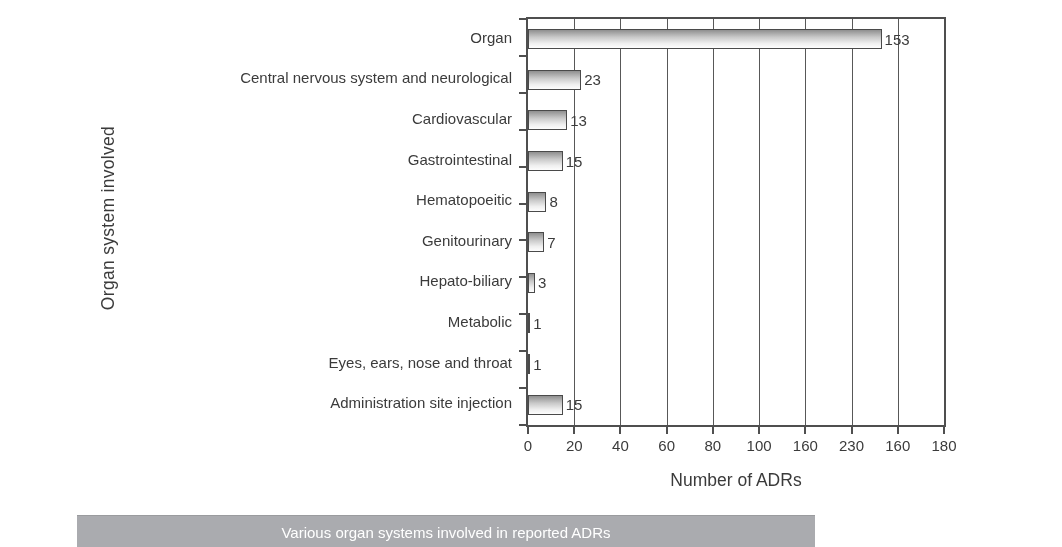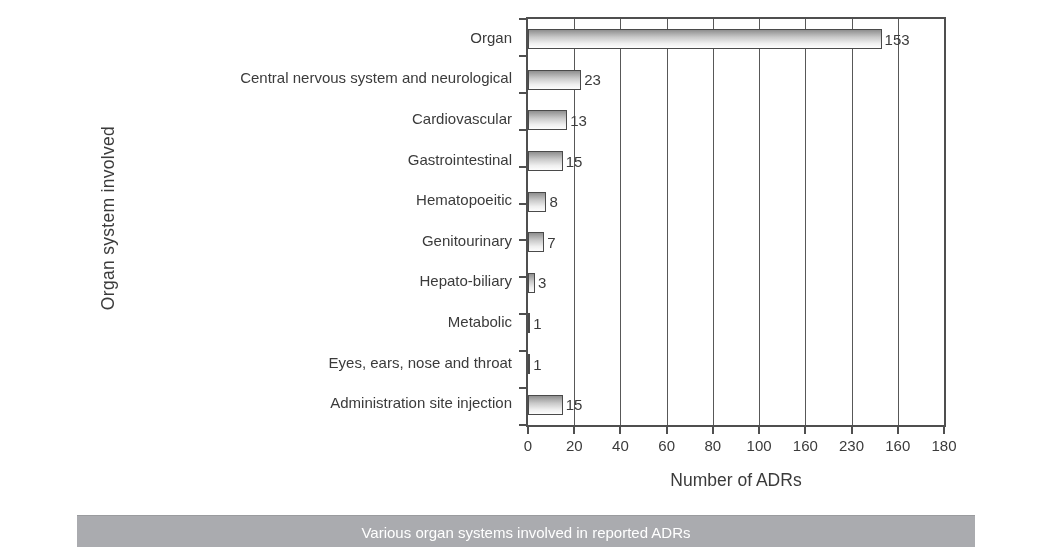--- a/index.html
+++ b/index.html
@@ -39,21 +39,21 @@
   .tick-bottom{ position:absolute; width:2px; height:7px; background:#4f4f4f; bottom:-9px; }
   .xtick-labels {
     position:absolute; left:528px; top:437px; width:416px; height:18px; font-size:15px;
   }
   .xtick-label { position:absolute; transform:translateX(-50%); top:0; }
   .xlabel {
     position:absolute; left:526px; top:470px; width:420px;
     text-align:center; font-size:17.5px;
   }
   .caption {
-    position:absolute; left:77px; top:515px; width:898px; height:32px;
+    position:absolute; left:77px; top:515px; width:738px; height:32px;
     background:#aaabaf; border-top:1px solid #9a9b9e;
     display:flex; align-items:center; justify-content:center;
     color:#ffffff; font-size:15px;
   }
 </style>
 </head>
 <body>
 
 <div class="figure">
   <div class="ylabel">Organ system involved</div>

